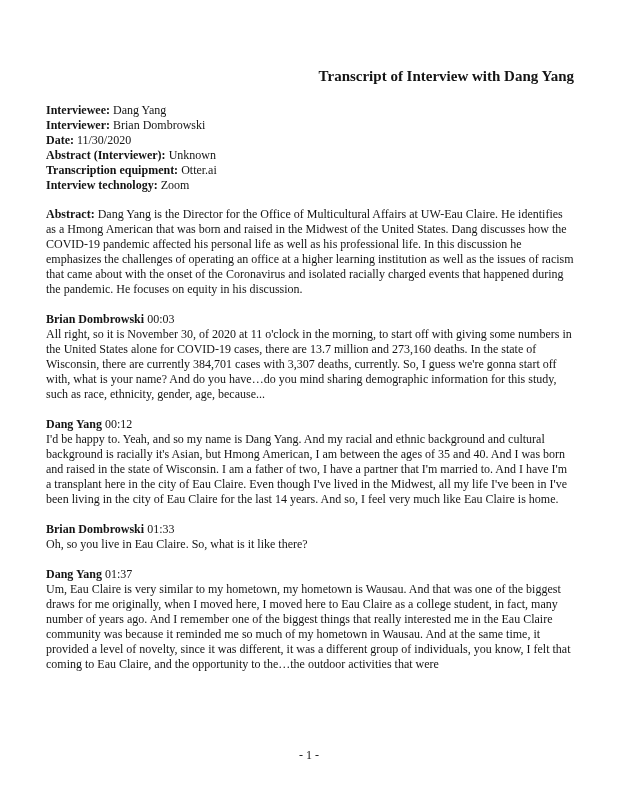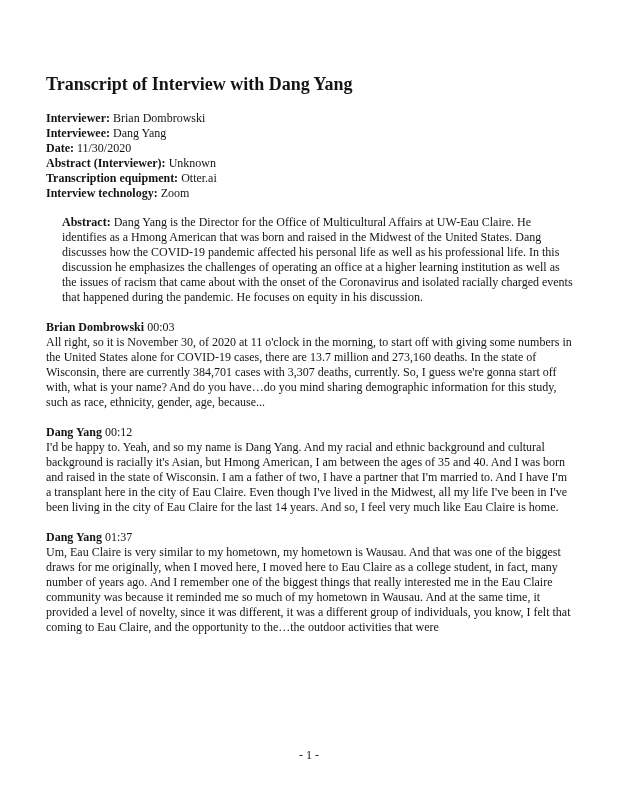--- a/index.html
+++ b/index.html
@@ -23,33 +23,33 @@
   .content {
     position: absolute;
     left: 46px;
     top: 69px;
     width: 528px;
     font-size: 12px;
     line-height: 15px;
     text-align: left;
   }
   .title {
-    margin: 8px 0 19px 0;
-    font-size: 18px;
+    margin: 0 0 19px 0;
+    font-size: 15px;
     font-weight: bold;
-    text-align: left;
+    text-align: right;
     line-height: 15px;
   }
   .meta {
     margin: 0 0 14px 0;
   }
   .meta-row { white-space: normal; }
   .b { font-weight: bold; }
   .abstract {
-    margin: 0 0 15px 16px;
+    margin: 0 0 15px 0;
   }
   .speech {
     margin: 0 0 15px 0;
     font-family: Liberation Serif, serif;
   }
   .speech-head { font-weight: normal; }
   .speech-text { font-weight: normal; }
   .footer {
     position: absolute;
     left: 0;
@@ -63,23 +63,23 @@
 </head>
 <body>
 
 <div class="page">
   <div class="content">
 
     <h1 class="title">Transcript of Interview with Dang Yang</h1>
 
     <div class="meta">
 
+        <div class="meta-row"><span class="b">Interviewee:</span> <span>Dang Yang</span></div>
+
         <div class="meta-row"><span class="b">Interviewer:</span> <span>Brian Dombrowski</span></div>
-
-        <div class="meta-row"><span class="b">Interviewee:</span> <span>Dang Yang</span></div>
 
         <div class="meta-row"><span class="b">Date:</span> <span>11/30/2020</span></div>
 
 
         <div class="meta-row"><span class="b">Abstract (Interviewer):</span> <span>Unknown</span></div>
 
         <div class="meta-row"><span class="b">Transcription equipment:</span> <span>Otter.ai</span></div>
 
         <div class="meta-row"><span class="b">Interview technology:</span> <span>Zoom</span></div>
 
@@ -92,20 +92,24 @@
         <div class="speech">
           <div class="speech-head"><span class="b">Brian Dombrowski</span> <span>00:03</span></div>
           <div class="speech-text">All right, so it is November 30, of 2020 at 11 o'clock in the morning, to start off with giving some numbers in the United States alone for COVID-19 cases, there are 13.7 million and 273,160 deaths. In the state of Wisconsin, there are currently 384,701 cases with 3,307 deaths, currently. So, I guess we're gonna start off with, what is your name? And do you have…do you mind sharing demographic information for this study, such as race, ethnicity, gender, age, because...</div>
         </div>
 
         <div class="speech">
           <div class="speech-head"><span class="b">Dang Yang</span> <span>00:12</span></div>
           <div class="speech-text">I'd be happy to. Yeah, and so my name is Dang Yang. And my racial and ethnic background and cultural background is racially it's Asian, but Hmong American, I am between the ages of 35 and 40. And I was born and raised in the state of Wisconsin. I am a father of two, I have a partner that I'm married to. And I have I'm a transplant here in the city of Eau Claire. Even though I've lived in the Midwest, all my life I've been in I've been living in the city of Eau Claire for the last 14 years. And so, I feel very much like Eau Claire is home.</div>
         </div>
 
+        <div class="speech">
+          <div class="speech-head"><span class="b">Brian Dombrowski</span> <span>01:33</span></div>
+          <div class="speech-text">Oh, so you live in Eau Claire. So, what is it like there?</div>
+        </div>
 
         <div class="speech">
           <div class="speech-head"><span class="b">Dang Yang</span> <span>01:37</span></div>
           <div class="speech-text">Um, Eau Claire is very similar to my hometown, my hometown is Wausau. And that was one of the biggest draws for me originally, when I moved here, I moved here to Eau Claire as a college student, in fact, many number of years ago. And I remember one of the biggest things that really interested me in the Eau Claire community was because it reminded me so much of my hometown in Wausau. And at the same time, it provided a level of novelty, since it was different, it was a different group of individuals, you know, I felt that coming to Eau Claire, and the opportunity to the…the outdoor activities that were</div>
         </div>
 
     </div>
 
   </div>
 

